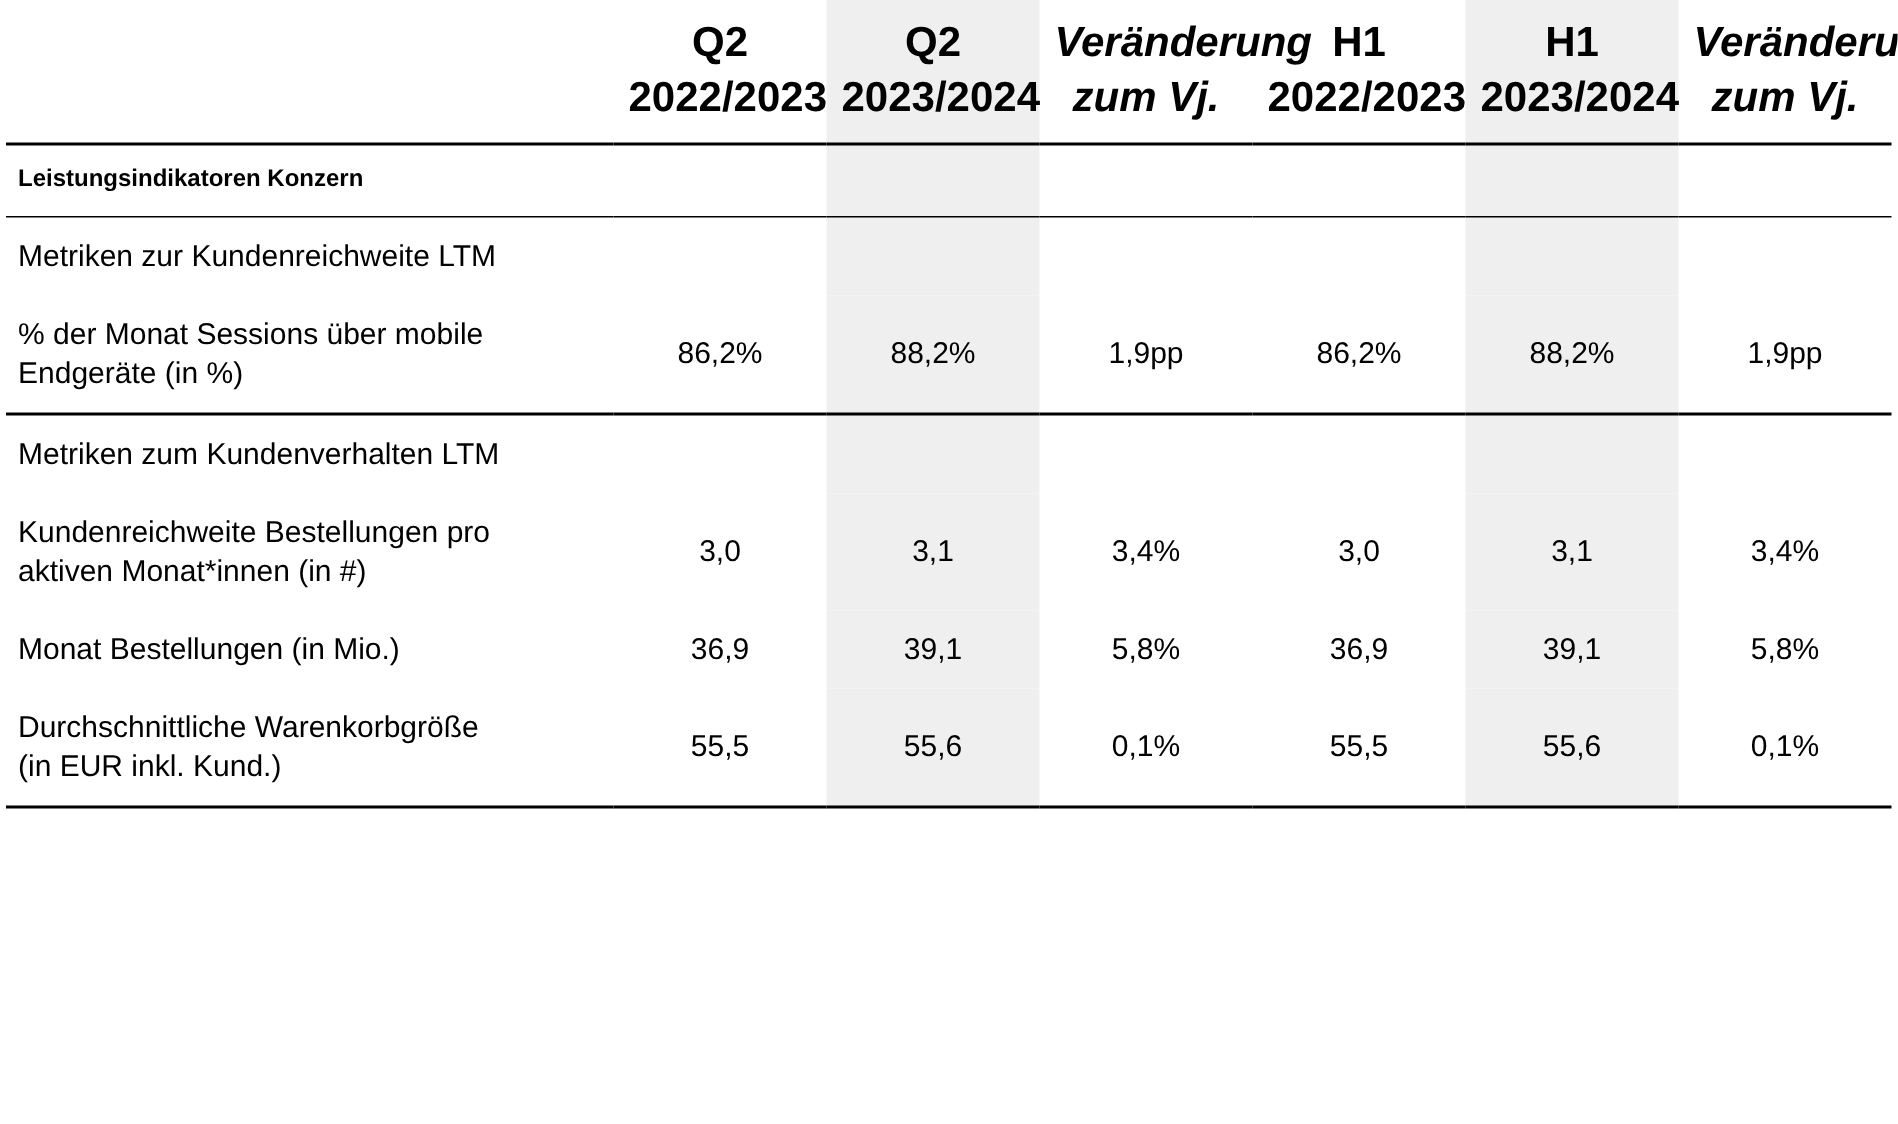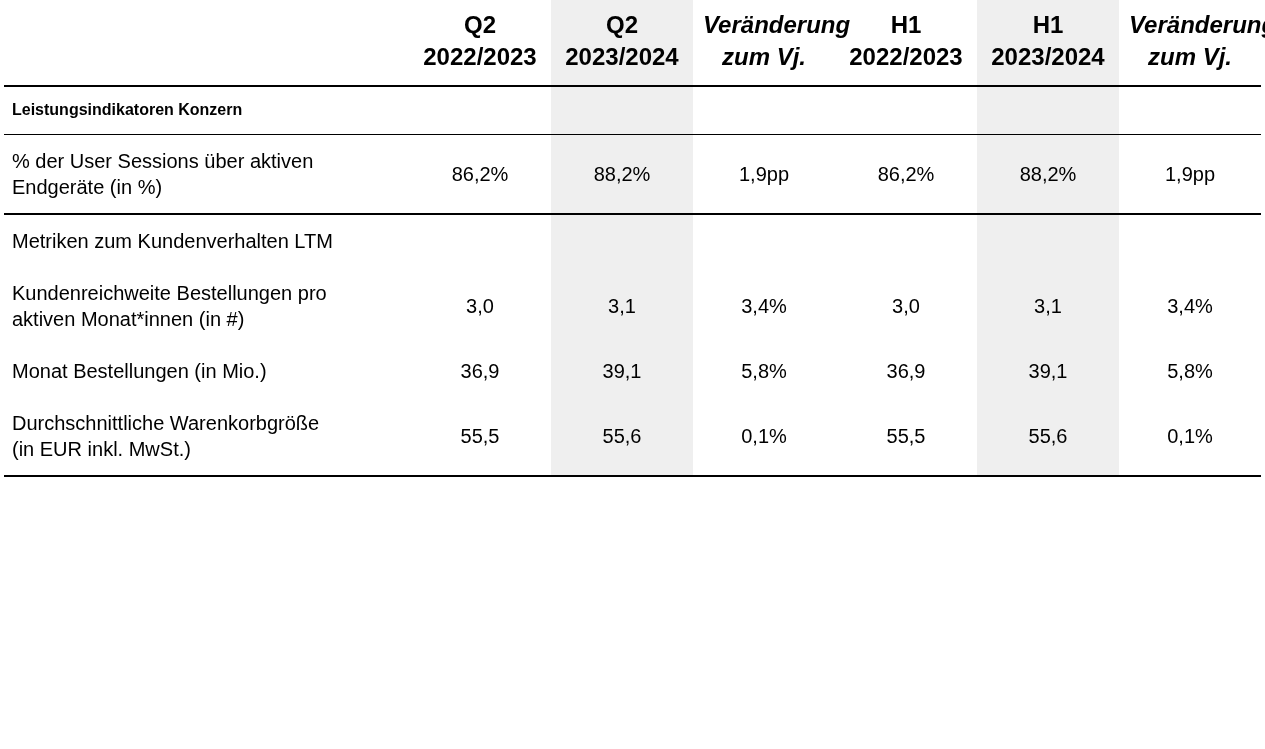--- a/index.html
+++ b/index.html
@@ -35,21 +35,21 @@
     background: #efefef;
   }
 
   th, td {
     padding: 0;
     vertical-align: middle;
   }
 
   
   thead th {
-    font-size: 24px;
+    font-size: 28px;
     font-weight: bold;
     line-height: 1.33;
     text-align: center;
     padding: 9px 10px 12px 10px;
     vertical-align: bottom;
   }
   thead th.label-head {
     text-align: left;
   }
   thead th em {
@@ -155,25 +155,34 @@
       <tr class="section-head rule-thin-bottom">
         <td class="label">Leistungsindikatoren Konzern</td>
         <td class="num"></td>
         <td class="num shade"></td>
         <td class="num"></td>
         <td class="num"></td>
         <td class="num shade"></td>
         <td class="num"></td>
       </tr>
 
+      <tr class="group-head">
+        <td class="label">Metriken zur Kundenreichweite LTM</td>
+        <td class="num"></td>
+        <td class="num shade"></td>
+        <td class="num"></td>
+        <td class="num"></td>
+        <td class="num shade"></td>
+        <td class="num"></td>
+      </tr>
 
 
       <tr class="rule-bottom">
         <td class="label">
-          <span class="two-line">% der User Sessions über aktiven</span>
+          <span class="two-line">% der Monat Sessions über mobile</span>
           <span class="two-line">Endgeräte (in %)</span>
         </td>
         <td class="num">86,2%</td>
         <td class="num shade">88,2%</td>
         <td class="num">1,9pp</td>
         <td class="num">86,2%</td>
         <td class="num shade">88,2%</td>
         <td class="num">1,9pp</td>
       </tr>
 
@@ -207,21 +216,21 @@
         <td class="num shade">39,1</td>
         <td class="num">5,8%</td>
         <td class="num">36,9</td>
         <td class="num shade">39,1</td>
         <td class="num">5,8%</td>
       </tr>
 
       <tr class="last-row">
         <td class="label">
           <span class="two-line">Durchschnittliche Warenkorbgröße</span>
-          <span class="two-line">(in EUR inkl. MwSt.)</span>
+          <span class="two-line">(in EUR inkl. Kund.)</span>
         </td>
         <td class="num">55,5</td>
         <td class="num shade">55,6</td>
         <td class="num">0,1%</td>
         <td class="num">55,5</td>
         <td class="num shade">55,6</td>
         <td class="num">0,1%</td>
       </tr>
 
     </tbody>

